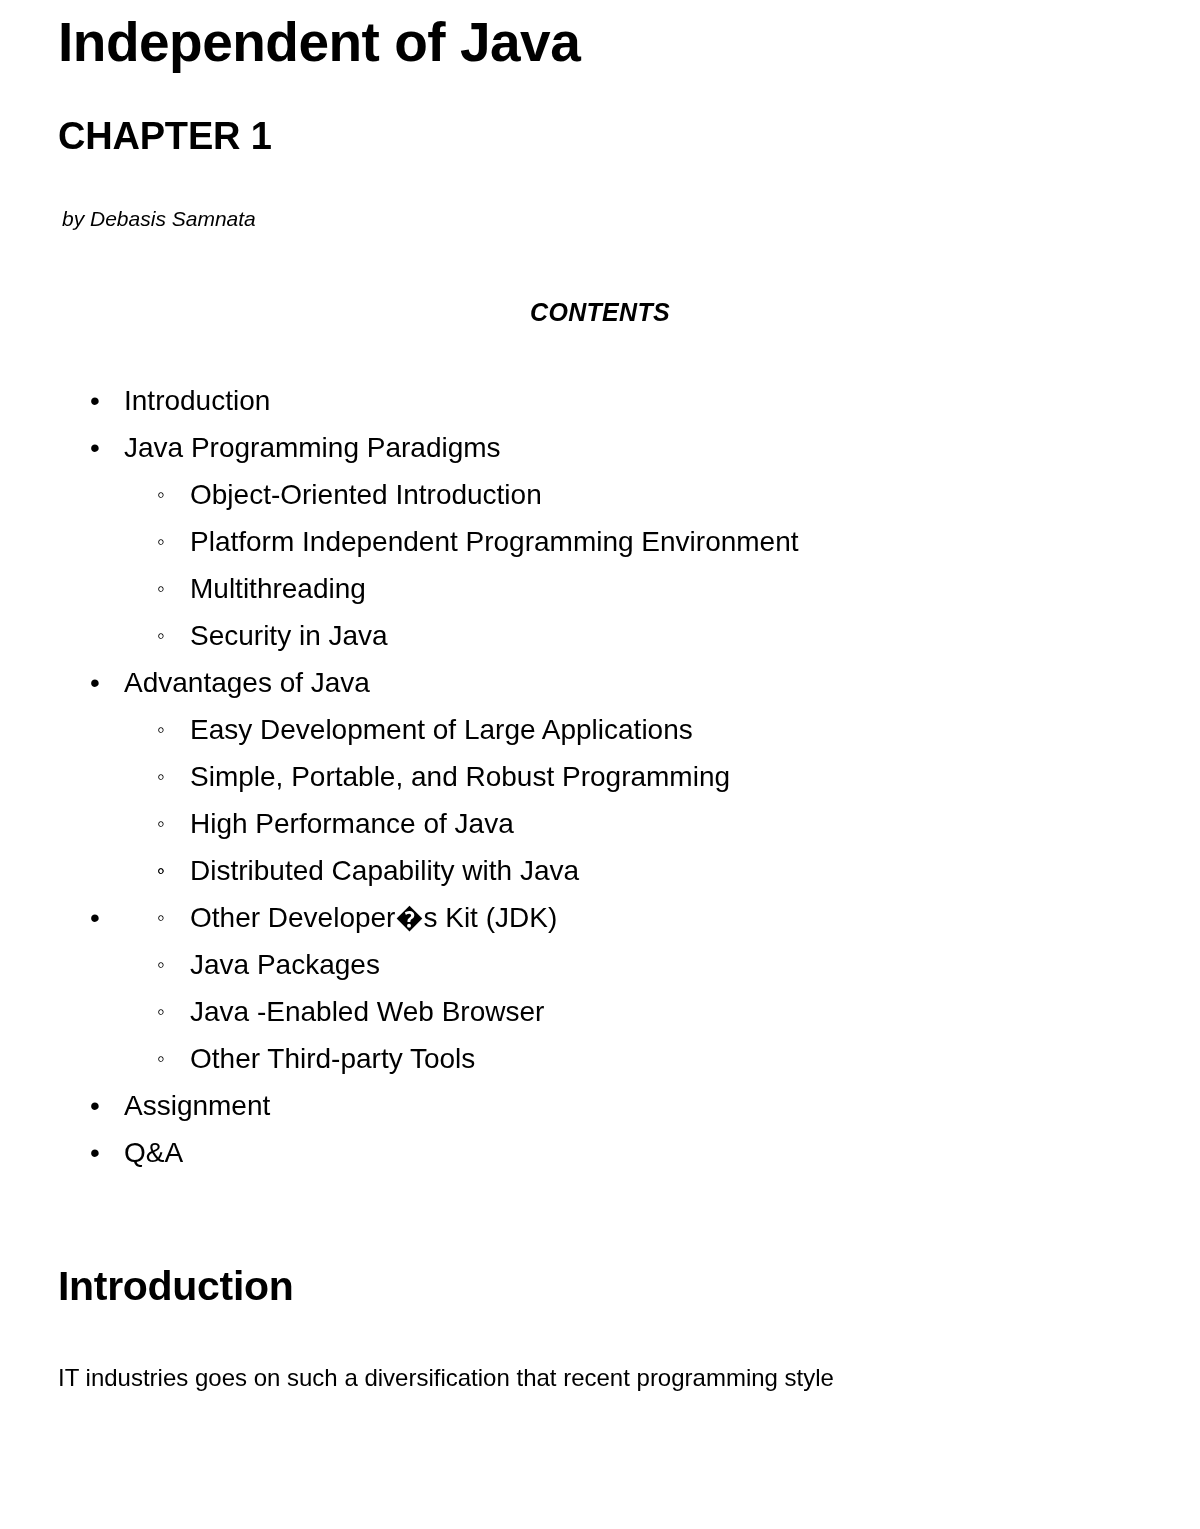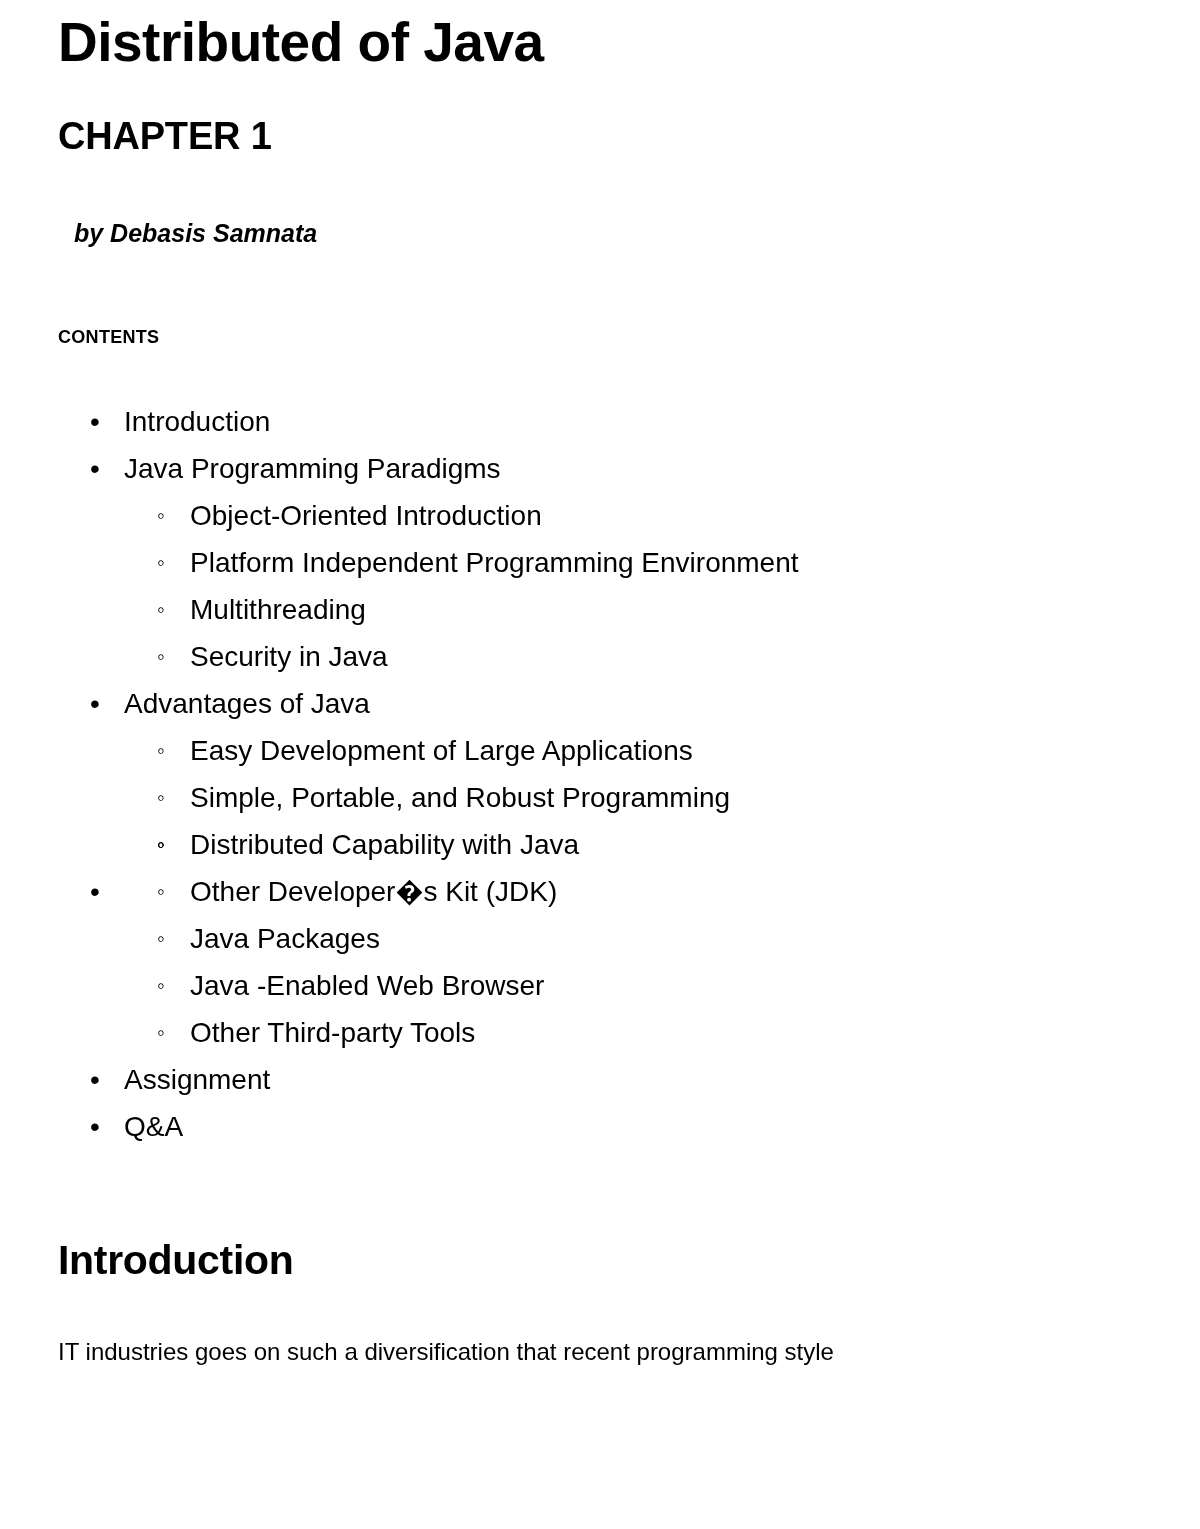--- a/index.html
+++ b/index.html
@@ -32,34 +32,35 @@
   }
   .chapter-title {
     font-size: 38px;
     font-weight: 700;
     letter-spacing: -0.2px;
     line-height: 1.1;
     margin: 0;
     padding-top: 44px;
   }
   .byline {
-    font-size: 25px;
-    font-weight: 700;
+    font-size: 21px;
+    font-weight: 400;
     font-style: italic;
     line-height: 1.2;
-    margin: 16px;
+    margin: 4px;
     padding-top: 44px;
   }
   .contents-heading {
-    font-size: 18px;
-    font-weight: 700;
-    text-align: left;
+    font-size: 25px;
+    font-weight: 700;
+    text-align: center;
     margin: 0;
     padding-top: 63px;
     letter-spacing: 0.3px;
+    font-style: italic;
   }
   ul.toc-level-1 {
     list-style: none;
     margin: 0;
     padding: 0;
     padding-top: 50px;
   }
   ul.toc-level-1 > li.toc-item-l1 {
     position: relative;
     font-size: 28px;
@@ -111,21 +112,21 @@
     margin: 0;
     padding-top: 51px;
     white-space: nowrap;
   }
 </style>
 </head>
 <body>
 
 <div class="page">
 
-  <h1 class="doc-title">Distributed of Java</h1>
+  <h1 class="doc-title">Independent of Java</h1>
 
   <h2 class="chapter-title">CHAPTER 1</h2>
 
   <p class="byline">by Debasis Samnata</p>
 
   <p class="contents-heading">CONTENTS</p>
 
   <ul class="toc-level-1">
 
     <li class="toc-item-l1">
@@ -163,20 +164,21 @@
         <li class="toc-item-l2">
           <span class="bullet-circle">◦</span>
           <span class="item-text">Easy Development of Large Applications</span>
         </li>
         <li class="toc-item-l2">
           <span class="bullet-circle">◦</span>
           <span class="item-text">Simple, Portable, and Robust Programming</span>
         </li>
         <li class="toc-item-l2">
           <span class="bullet-circle">◦</span>
+          <span class="item-text">High Performance of Java</span>
         </li>
         <li class="toc-item-l2">
           <span class="bullet-circle">◦</span>
         </li>
         <li class="toc-item-l2">
           <span class="bullet-circle">◦</span>
           <span class="item-text">Distributed Capability with Java</span>
         </li>
       </ul>
     </li>

